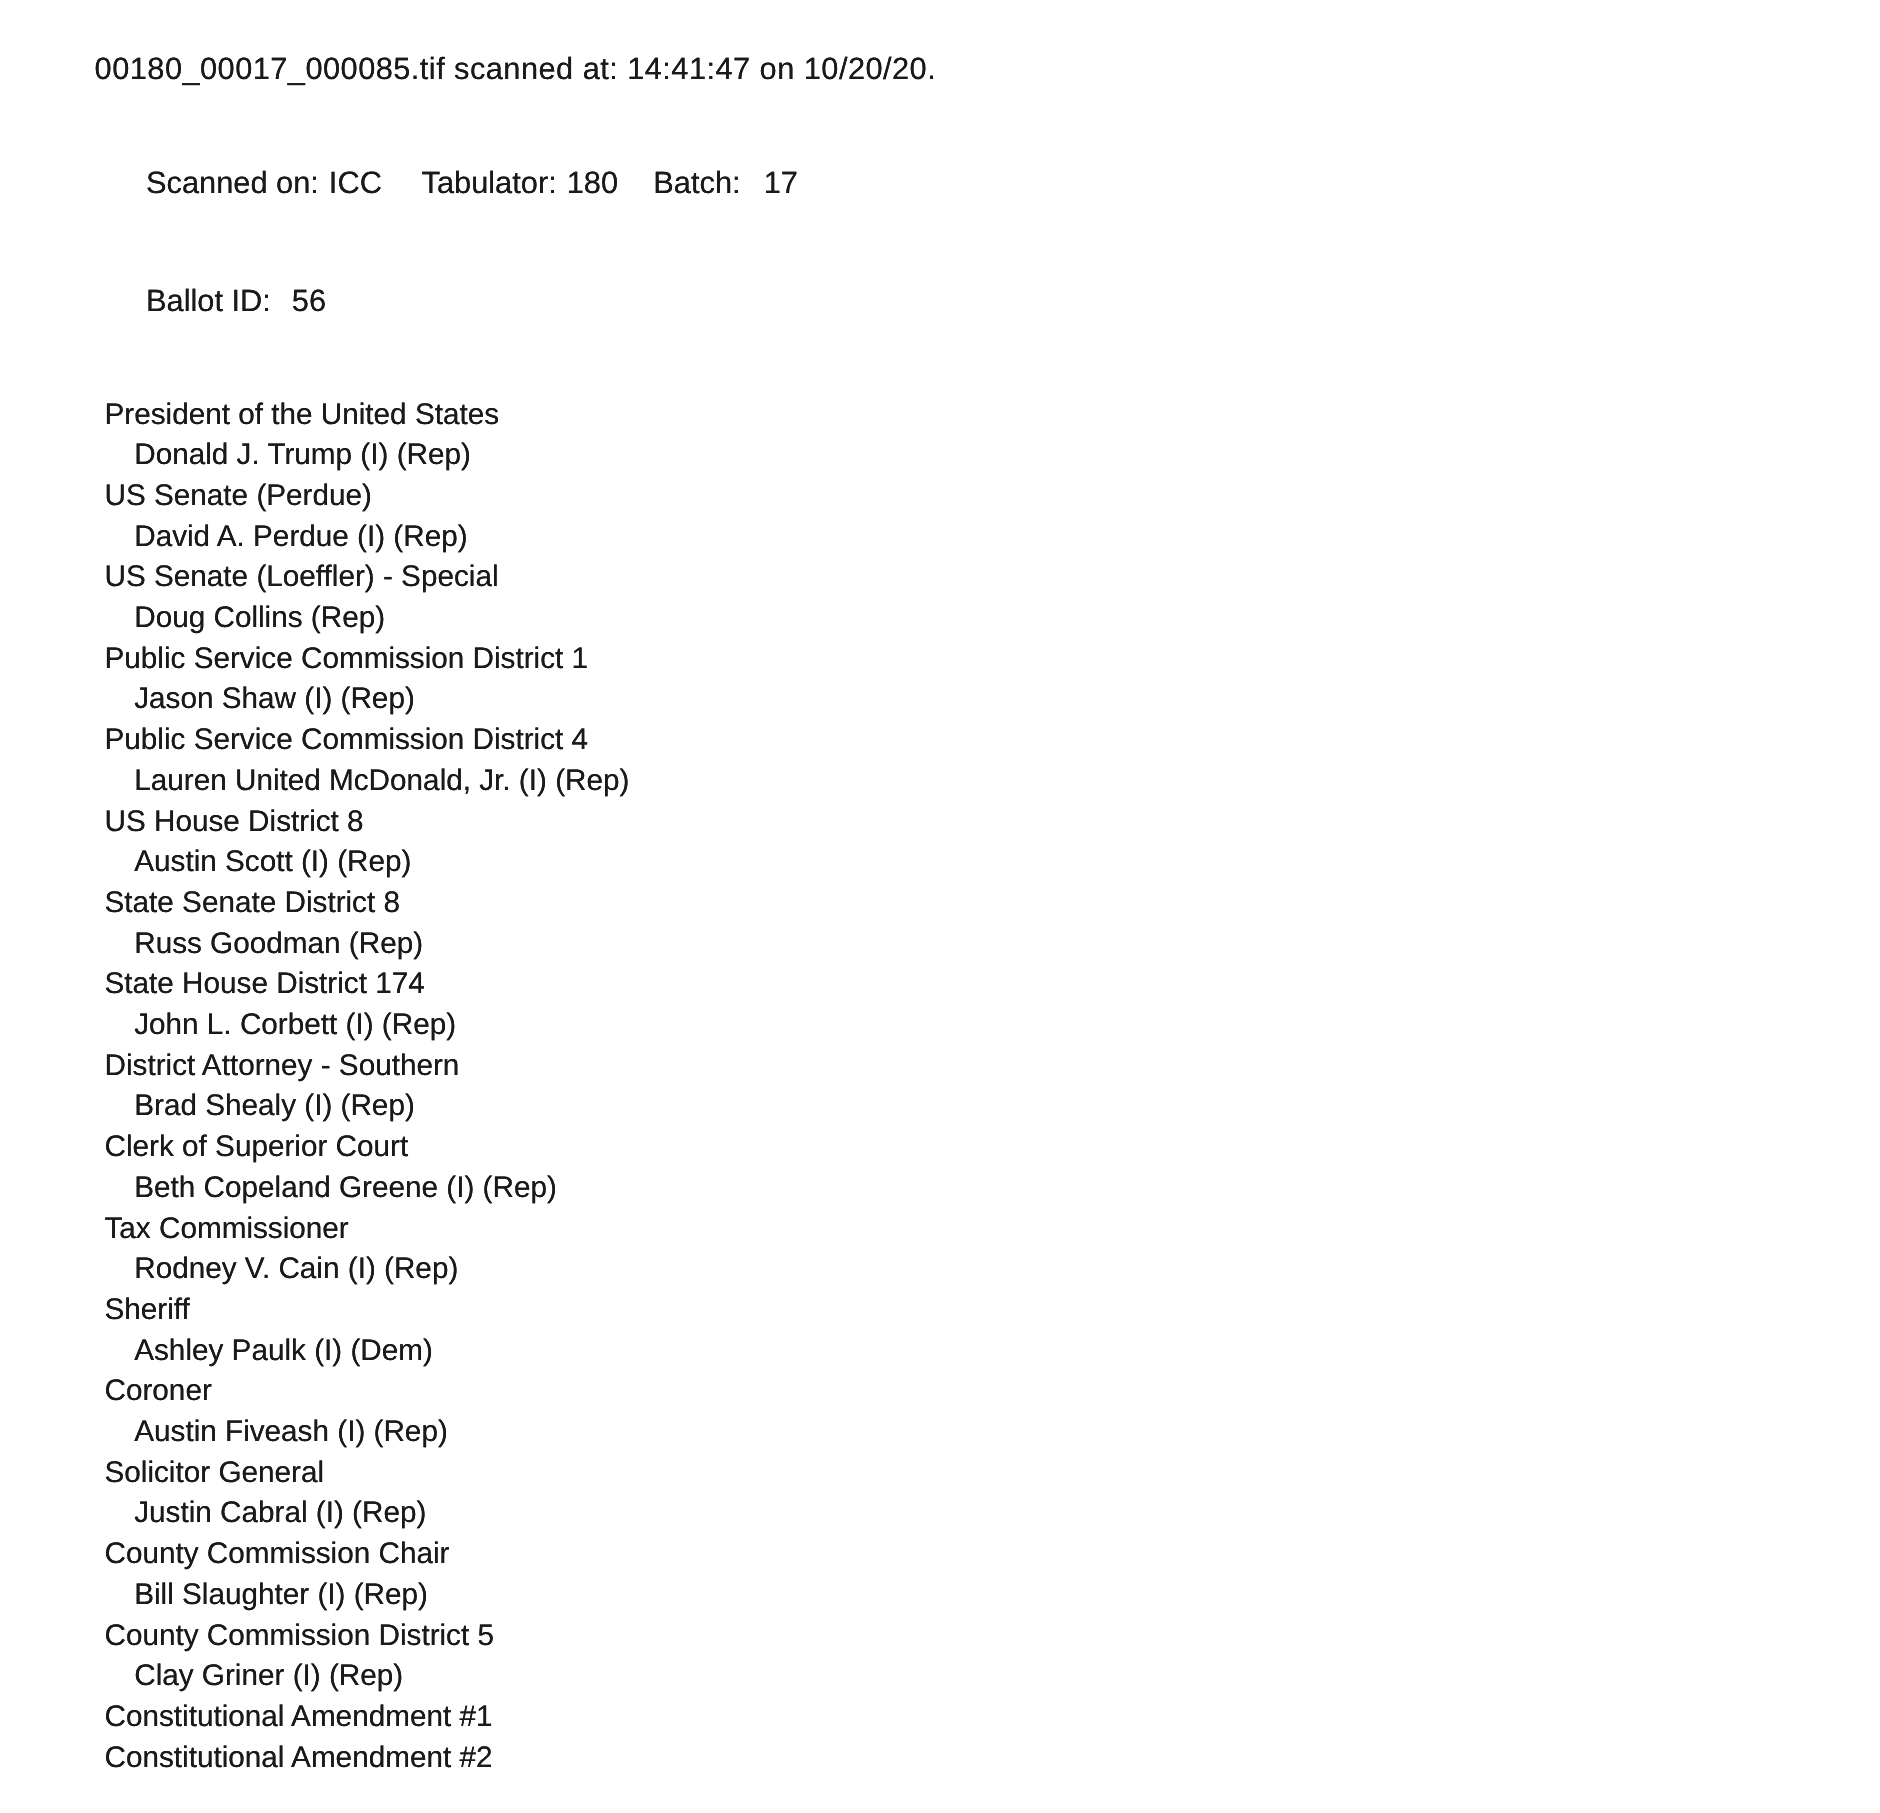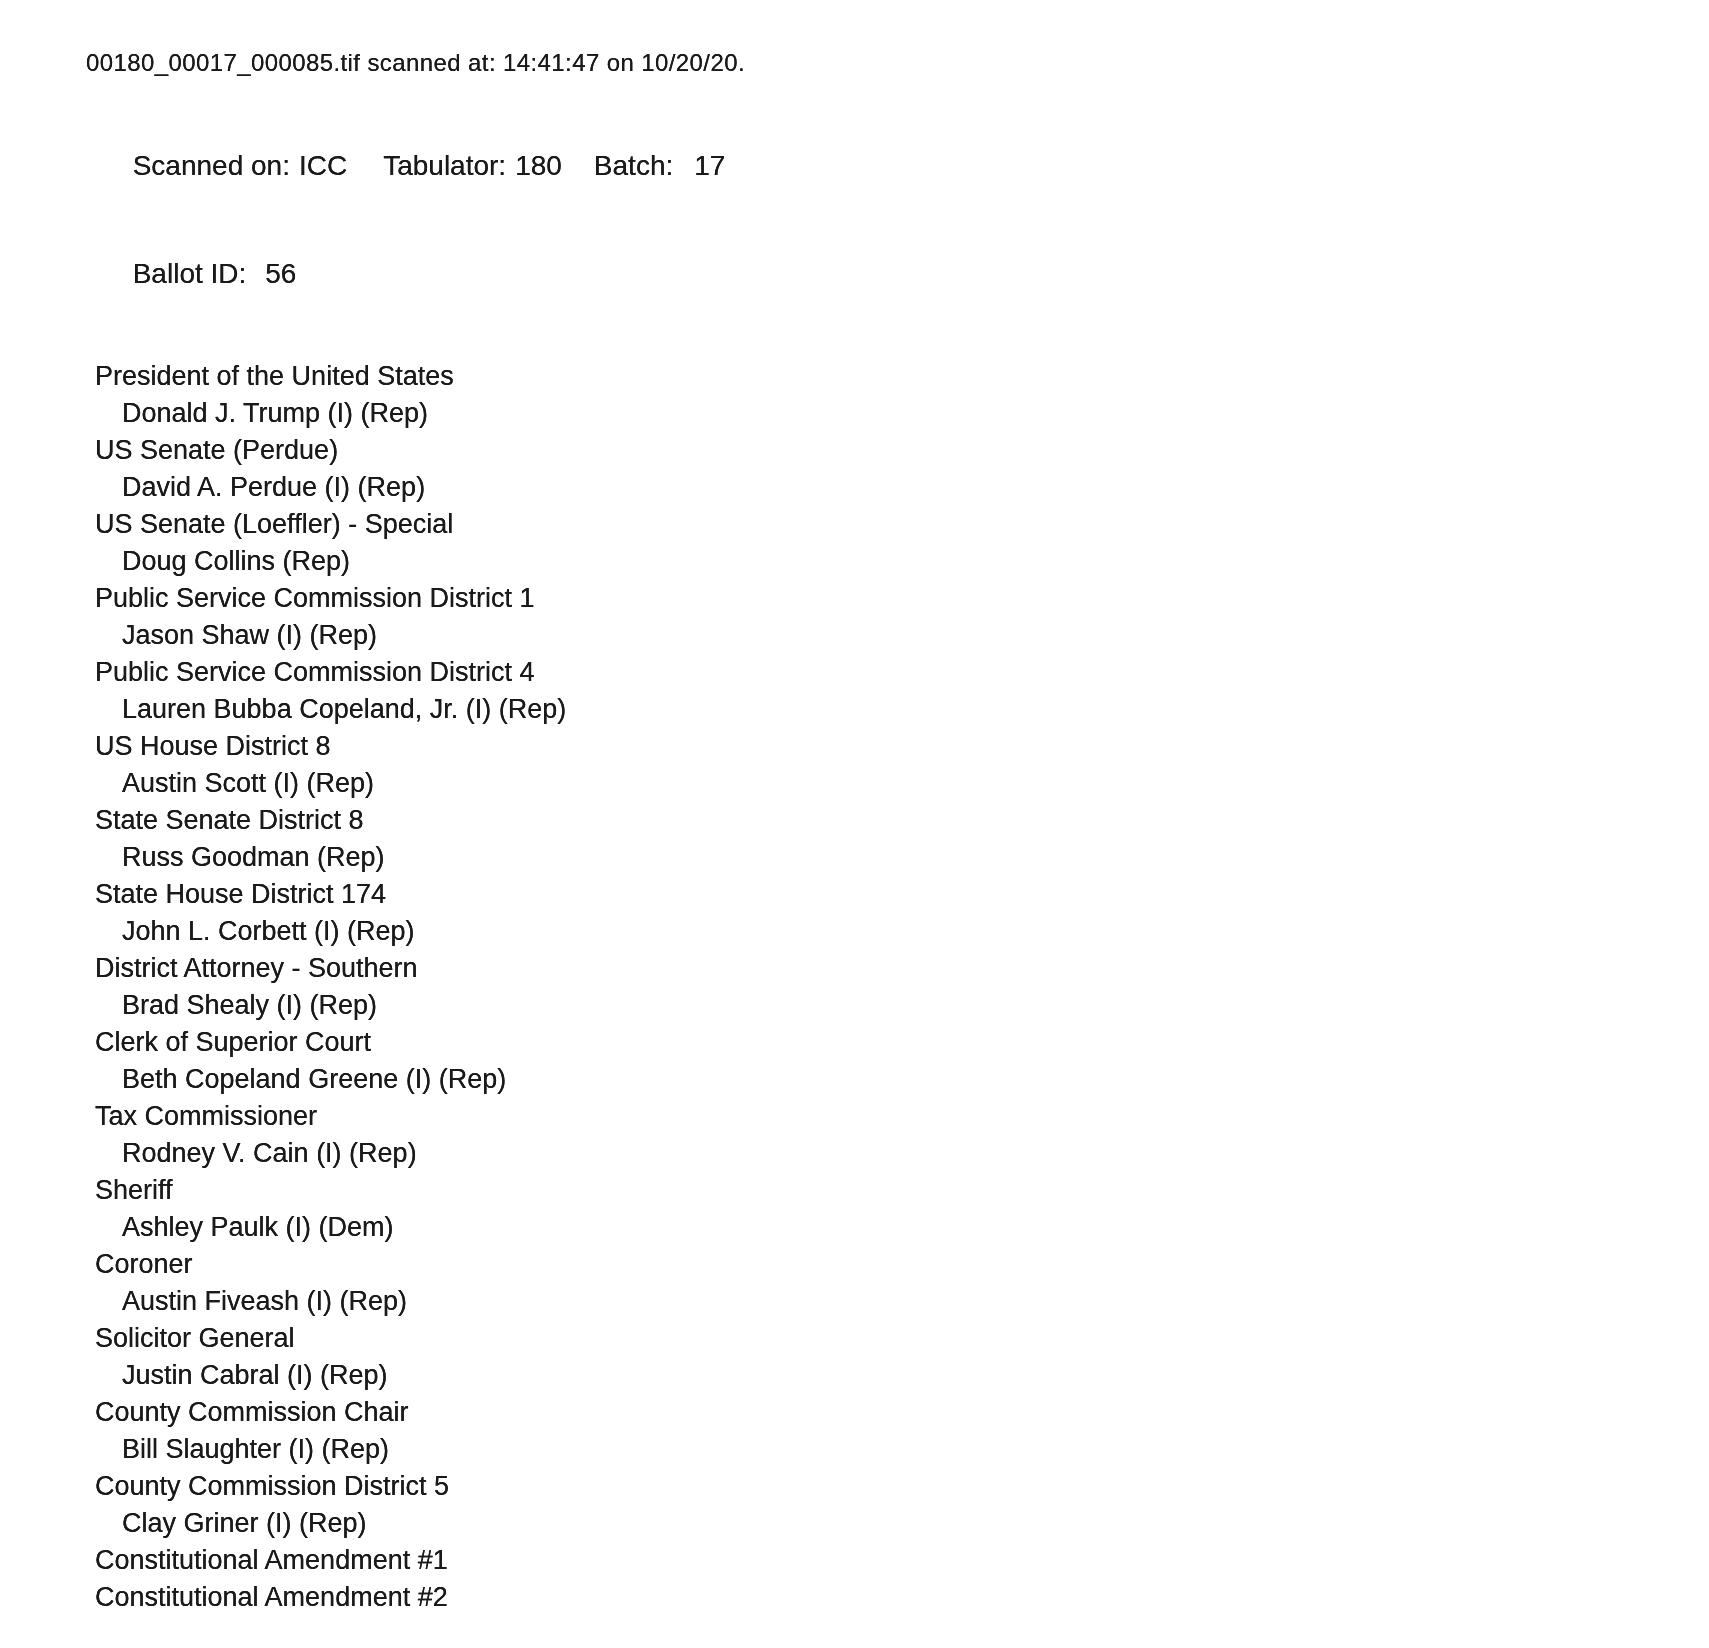--- a/index.html
+++ b/index.html
@@ -13,21 +13,21 @@
     overflow: hidden;
     font-family: "Liberation Sans", sans-serif;
     color: #1a1a1a;
   }
   .page {
     padding-top: 48px;
     text-shadow: 0 0 0.6px #1a1a1a; 
   }
   .scan-line {
     margin-left: 86px;
-    font-size: 24px;
+    font-size: 28px;
     line-height: 30px;
     letter-spacing: 0.4px;
     white-space: pre;
   }
   .meta-block {
     margin-left: 86px;
     margin-top: 34px;
     font-size: 28px;
     line-height: 36px;
   }
@@ -82,21 +82,21 @@
     <div class="contest-selection">Doug Collins (Rep)</div>
   </div>
 
   <div class="contest-row">
     <div class="contest-title">Public Service Commission District 1</div>
     <div class="contest-selection">Jason Shaw (I) (Rep)</div>
   </div>
 
   <div class="contest-row">
     <div class="contest-title">Public Service Commission District 4</div>
-    <div class="contest-selection">Lauren Bubba Copeland, Jr. (I) (Rep)</div>
+    <div class="contest-selection">Lauren United McDonald, Jr. (I) (Rep)</div>
   </div>
 
   <div class="contest-row">
     <div class="contest-title">US House District 8</div>
     <div class="contest-selection">Austin Scott (I) (Rep)</div>
   </div>
 
   <div class="contest-row">
     <div class="contest-title">State Senate District 8</div>
     <div class="contest-selection">Russ Goodman (Rep)</div>

